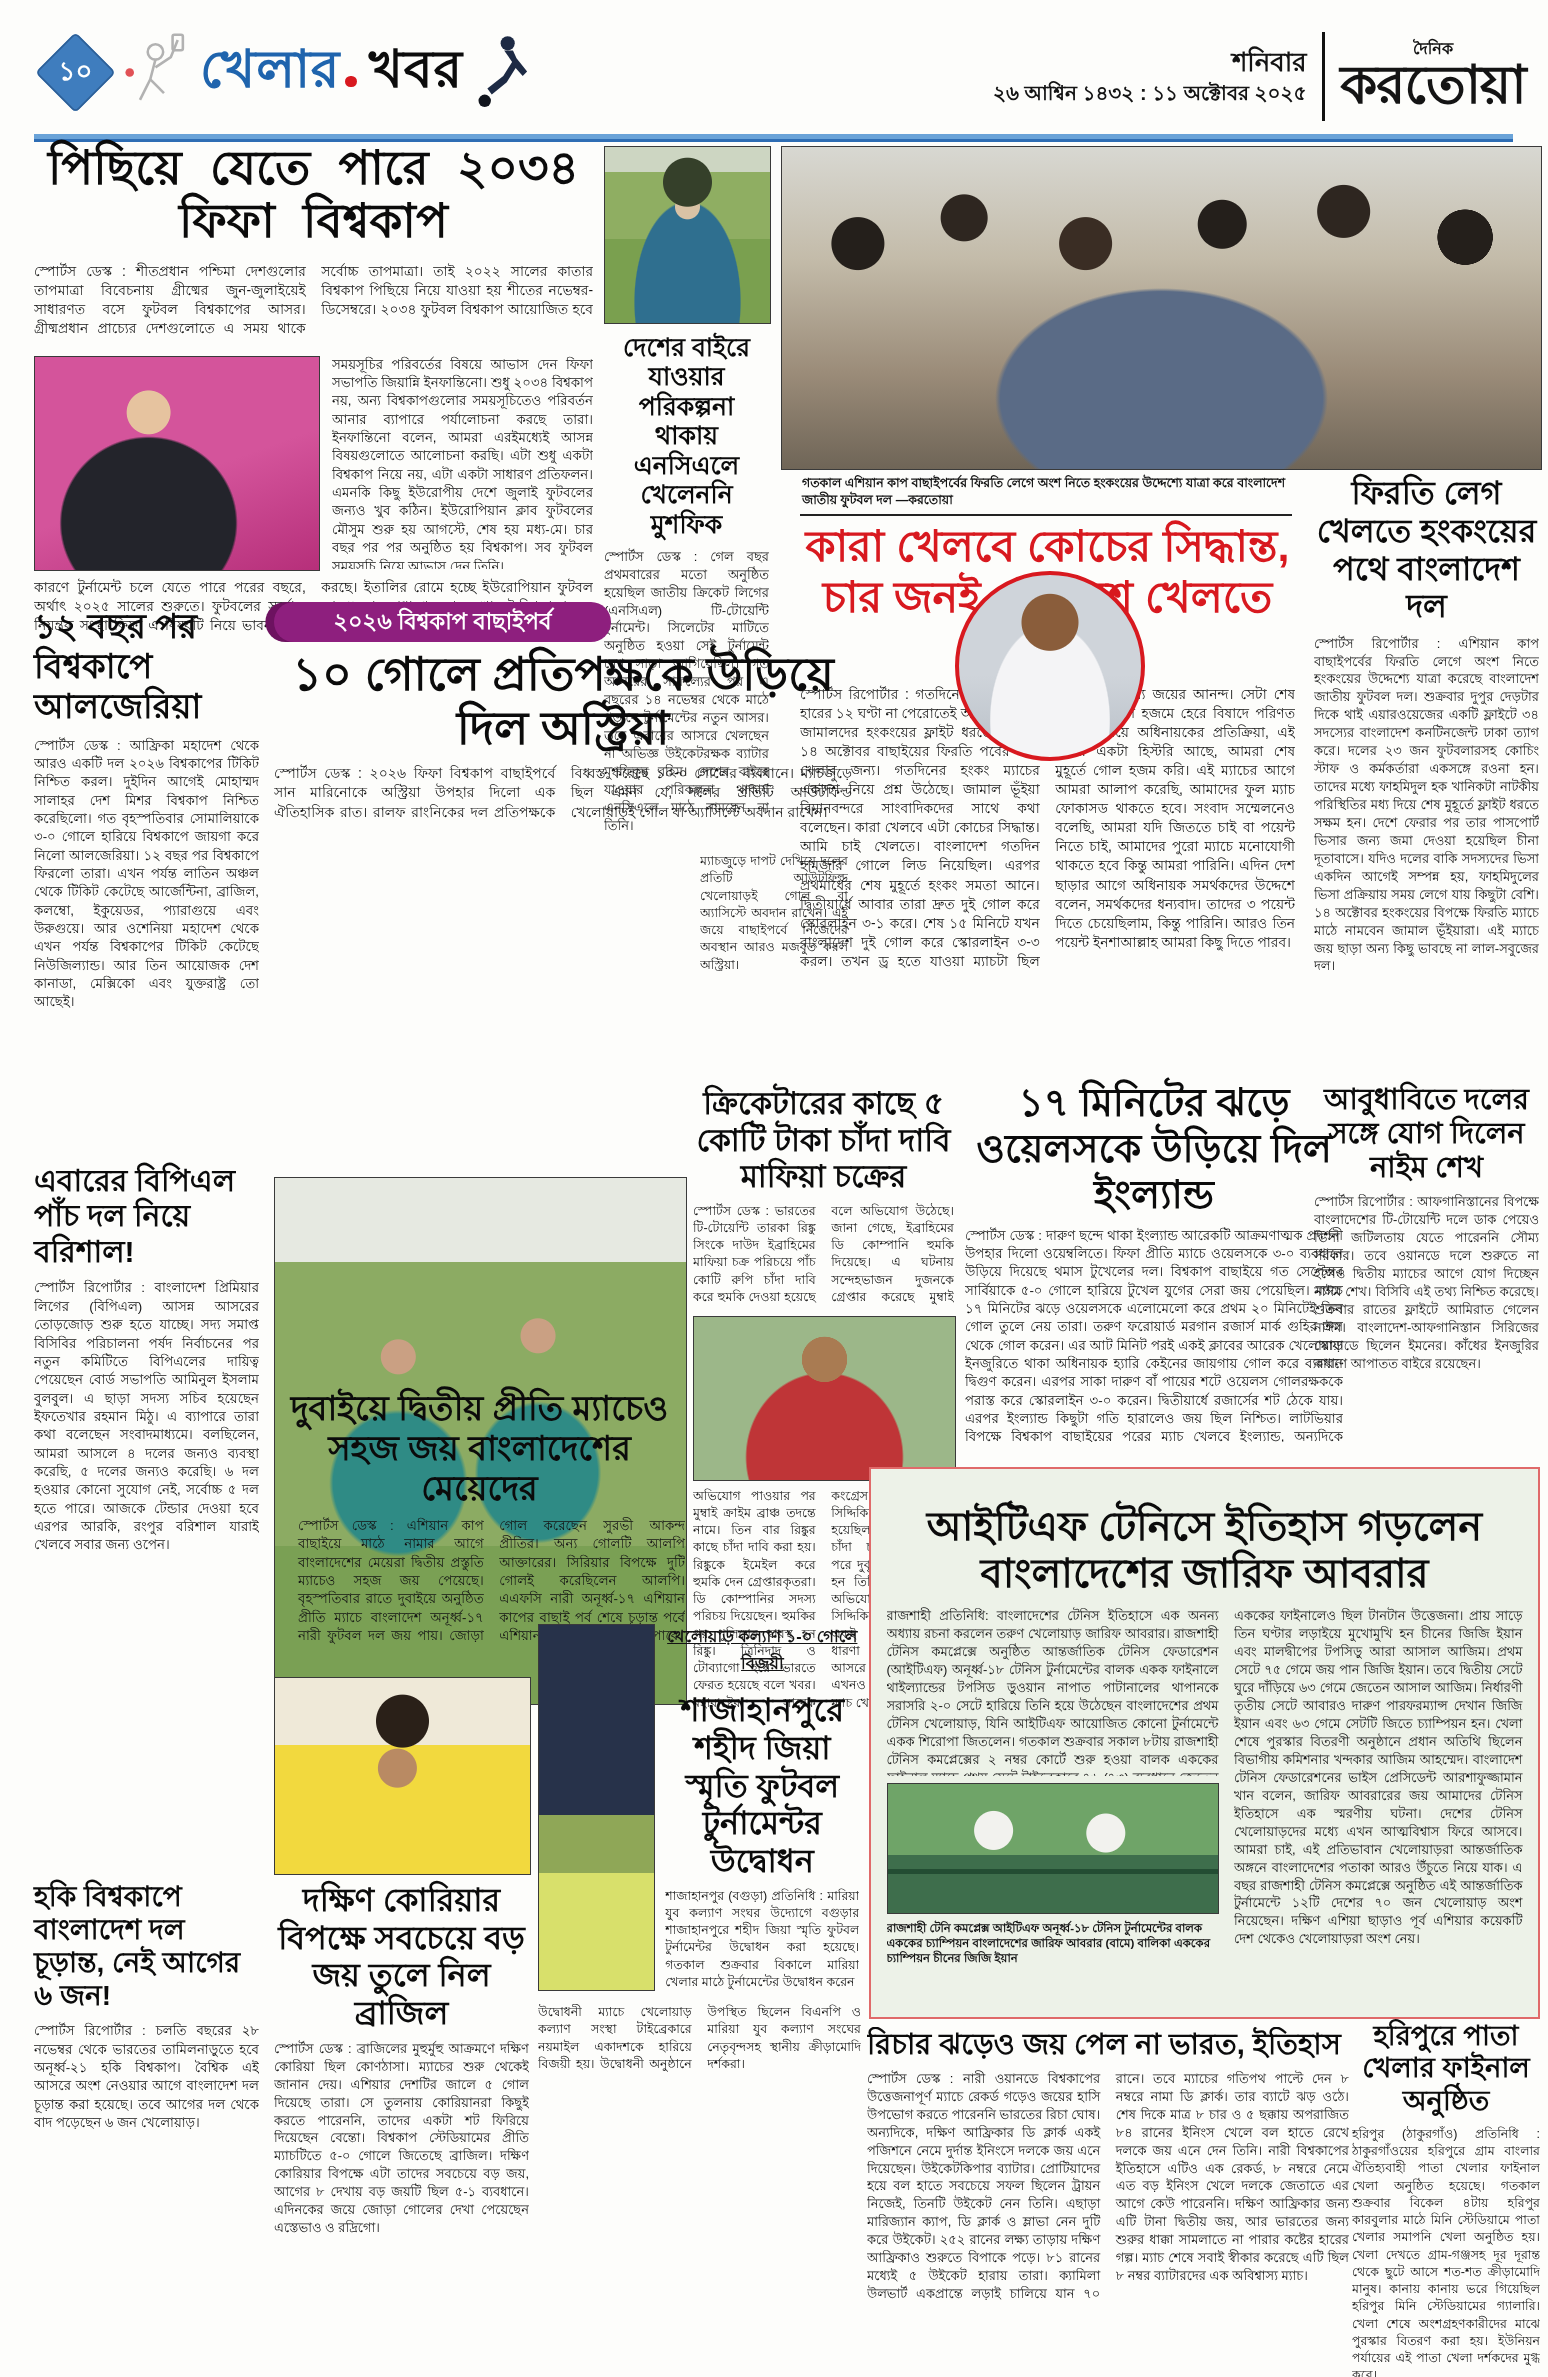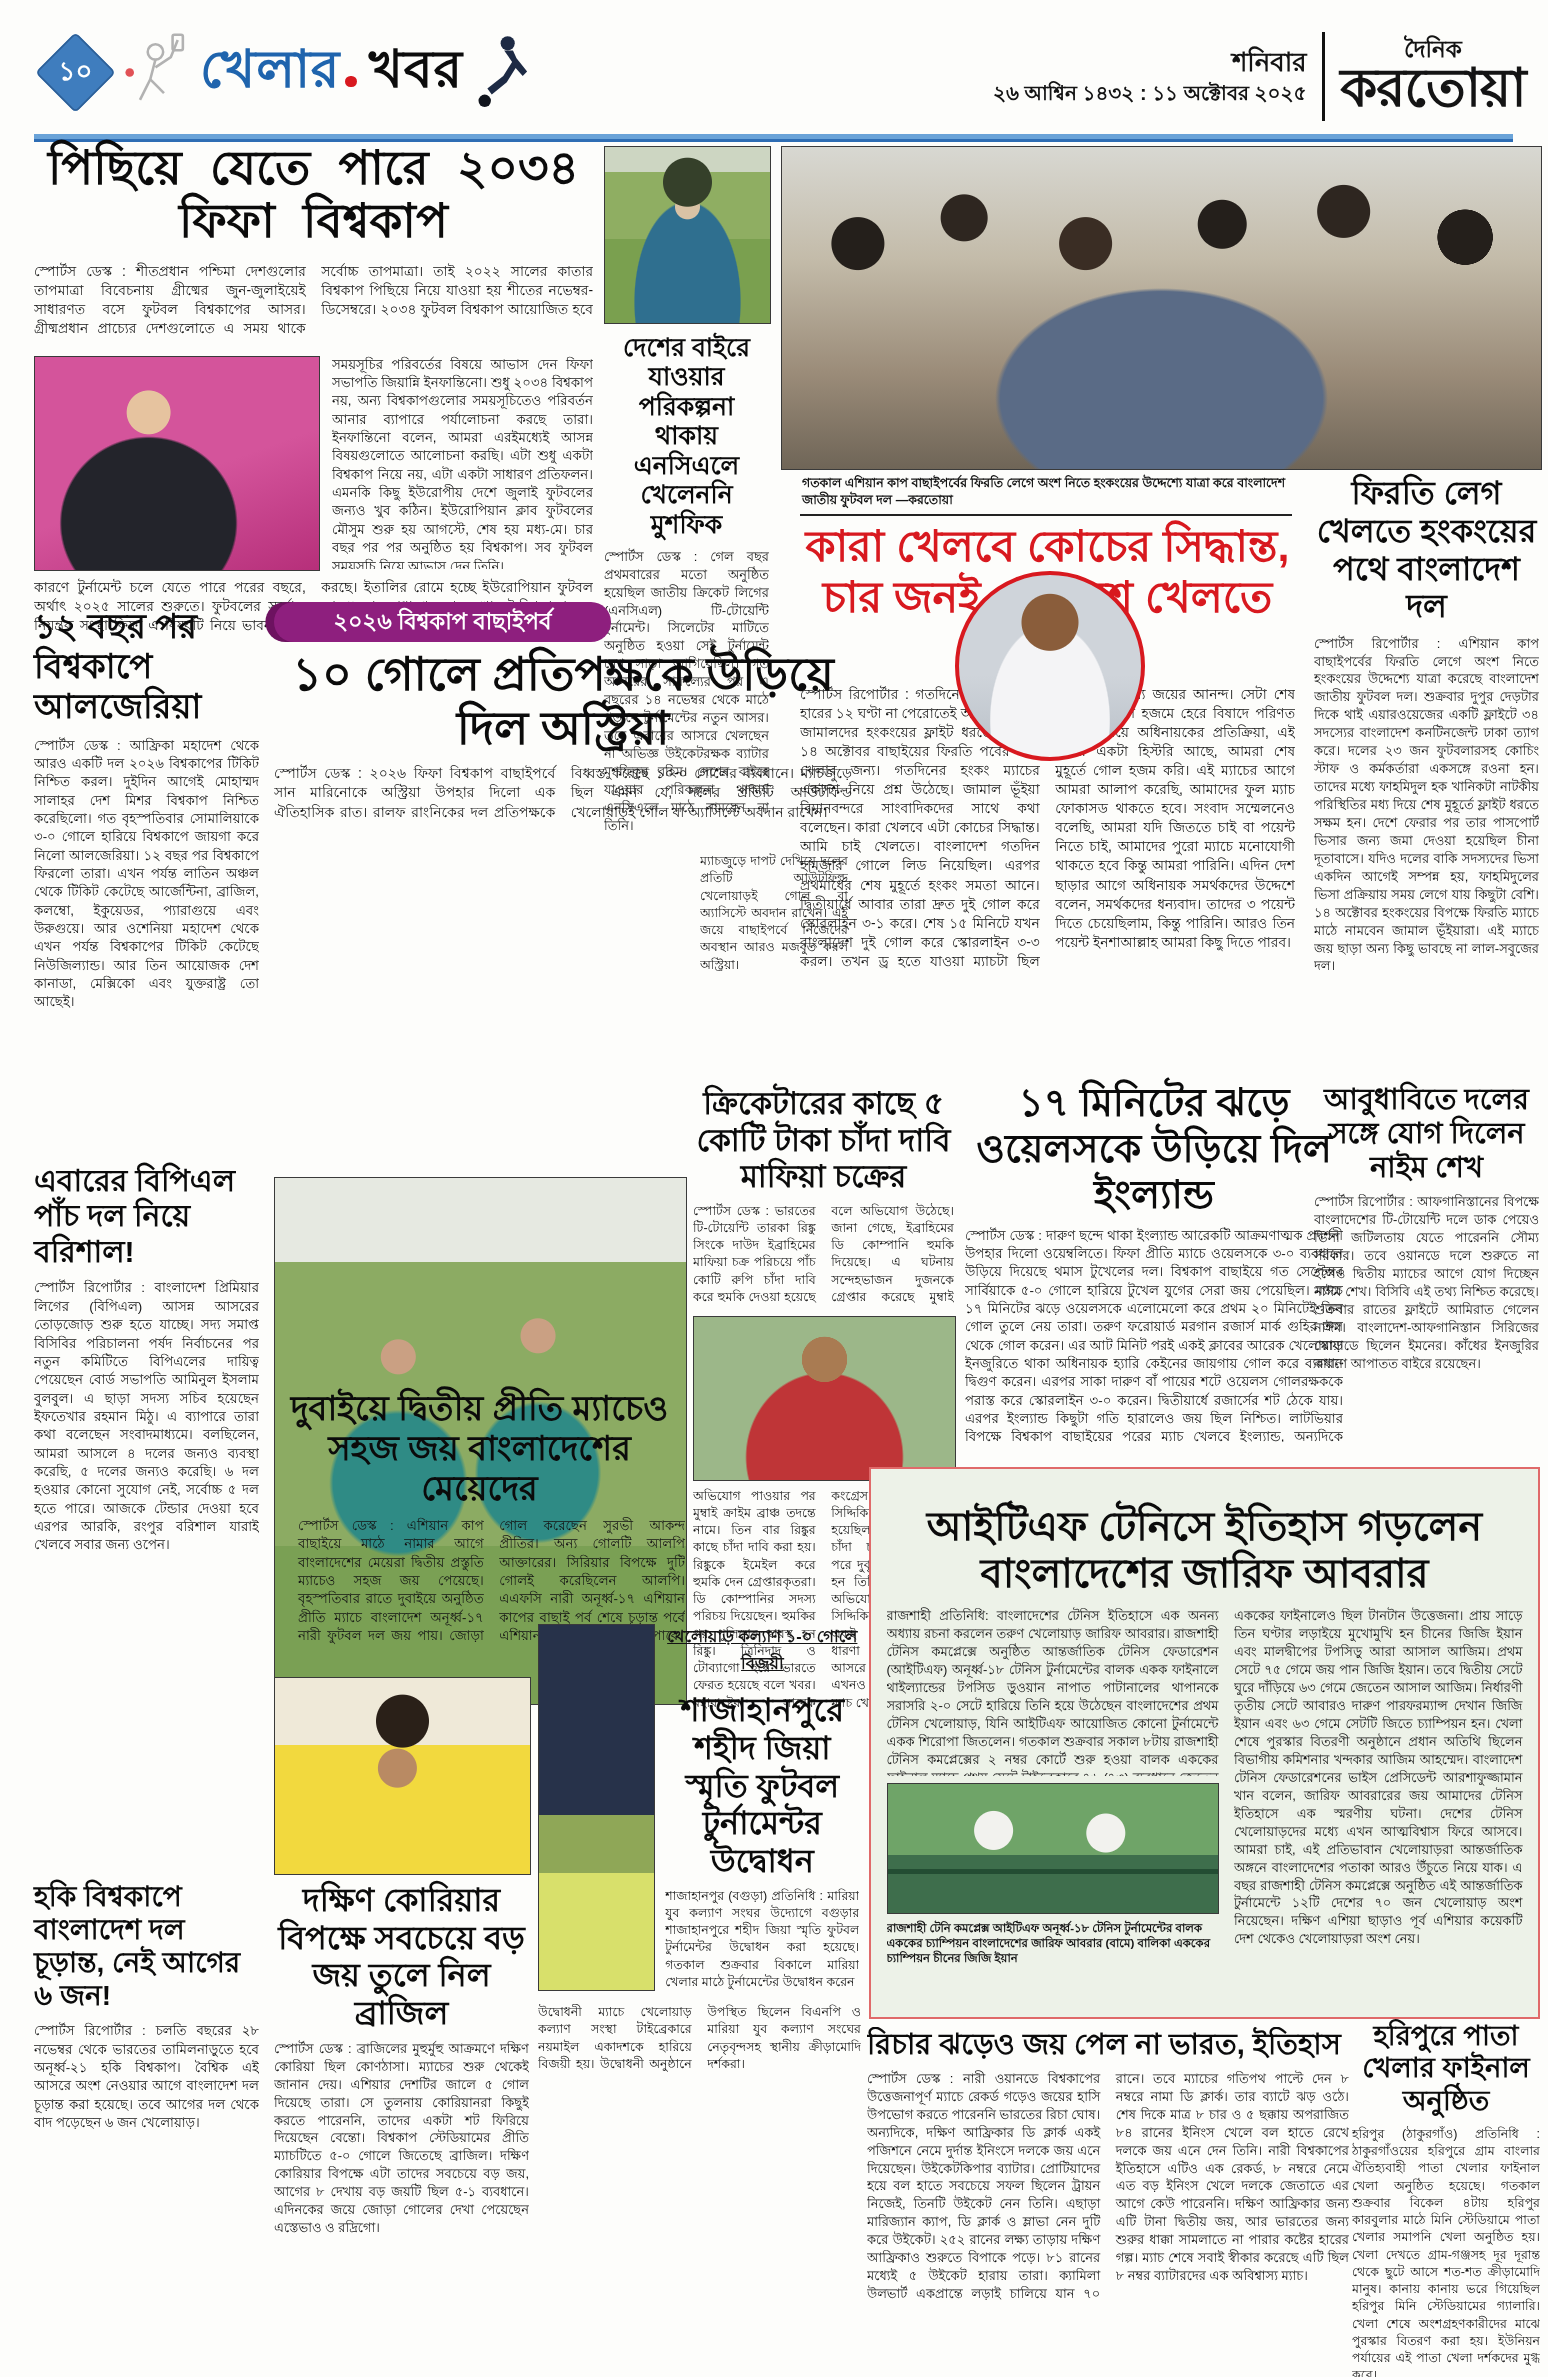--- a/index.html
+++ b/index.html
@@ -18,21 +18,21 @@
   .mast-title .w1{color:#1f64ad;}
   .mast-title .dot{width:11.2px;height:11.2px;border-radius:50%;background:#d8191f;display:inline-block;margin-left:-6.9px;}
   .mast-title .w2{color:#0c0c0c;}
   .sketch{opacity:.75;}
   .mast-right{position:absolute;right:17px;top:0;display:flex;align-items:center;gap:15.5px;height:108px;}
   .dateblock{text-align:right;line-height:1.35;}
   .dateblock .day{font-weight:800;font-size:26px;}
   .dateblock .dts{font-size:20px;font-weight:600;}
   .vrule{width:2.6px;height:89px;background:#111;}
   .paperlogo{text-align:center;line-height:1.02;padding-right:5.2px;}
-  .paperlogo .small{font-weight:800;font-size:23px;}
+  .paperlogo .small{font-weight:800;font-size:16px;}
   .paperlogo .big{font-weight:900;font-size:53px;letter-spacing:-0.9px;}
   #bluerule{left:34px;top:134px;width:1479px;height:7.7px;background:linear-gradient(180deg,#6aa3d8 0 62%,#2e6db4 62% 100%);}
   
   .hl{font-weight:800;color:#0b0b0b;text-align:center;line-height:1.18;margin:0;}
   .kicker{font-weight:700;text-decoration:underline;text-align:center;}
   .body{font-size:13.8px;line-height:1.38;text-align:justify;overflow:hidden;}
   .two-col{columns:2;column-gap:15.5px;}
   .photo{border:0.9px solid #3a3a3a;position:relative;overflow:hidden;}
   .cap{font-size:12.5px;font-weight:700;line-height:1.35;}
   .redhl{color:#d8191f;}

